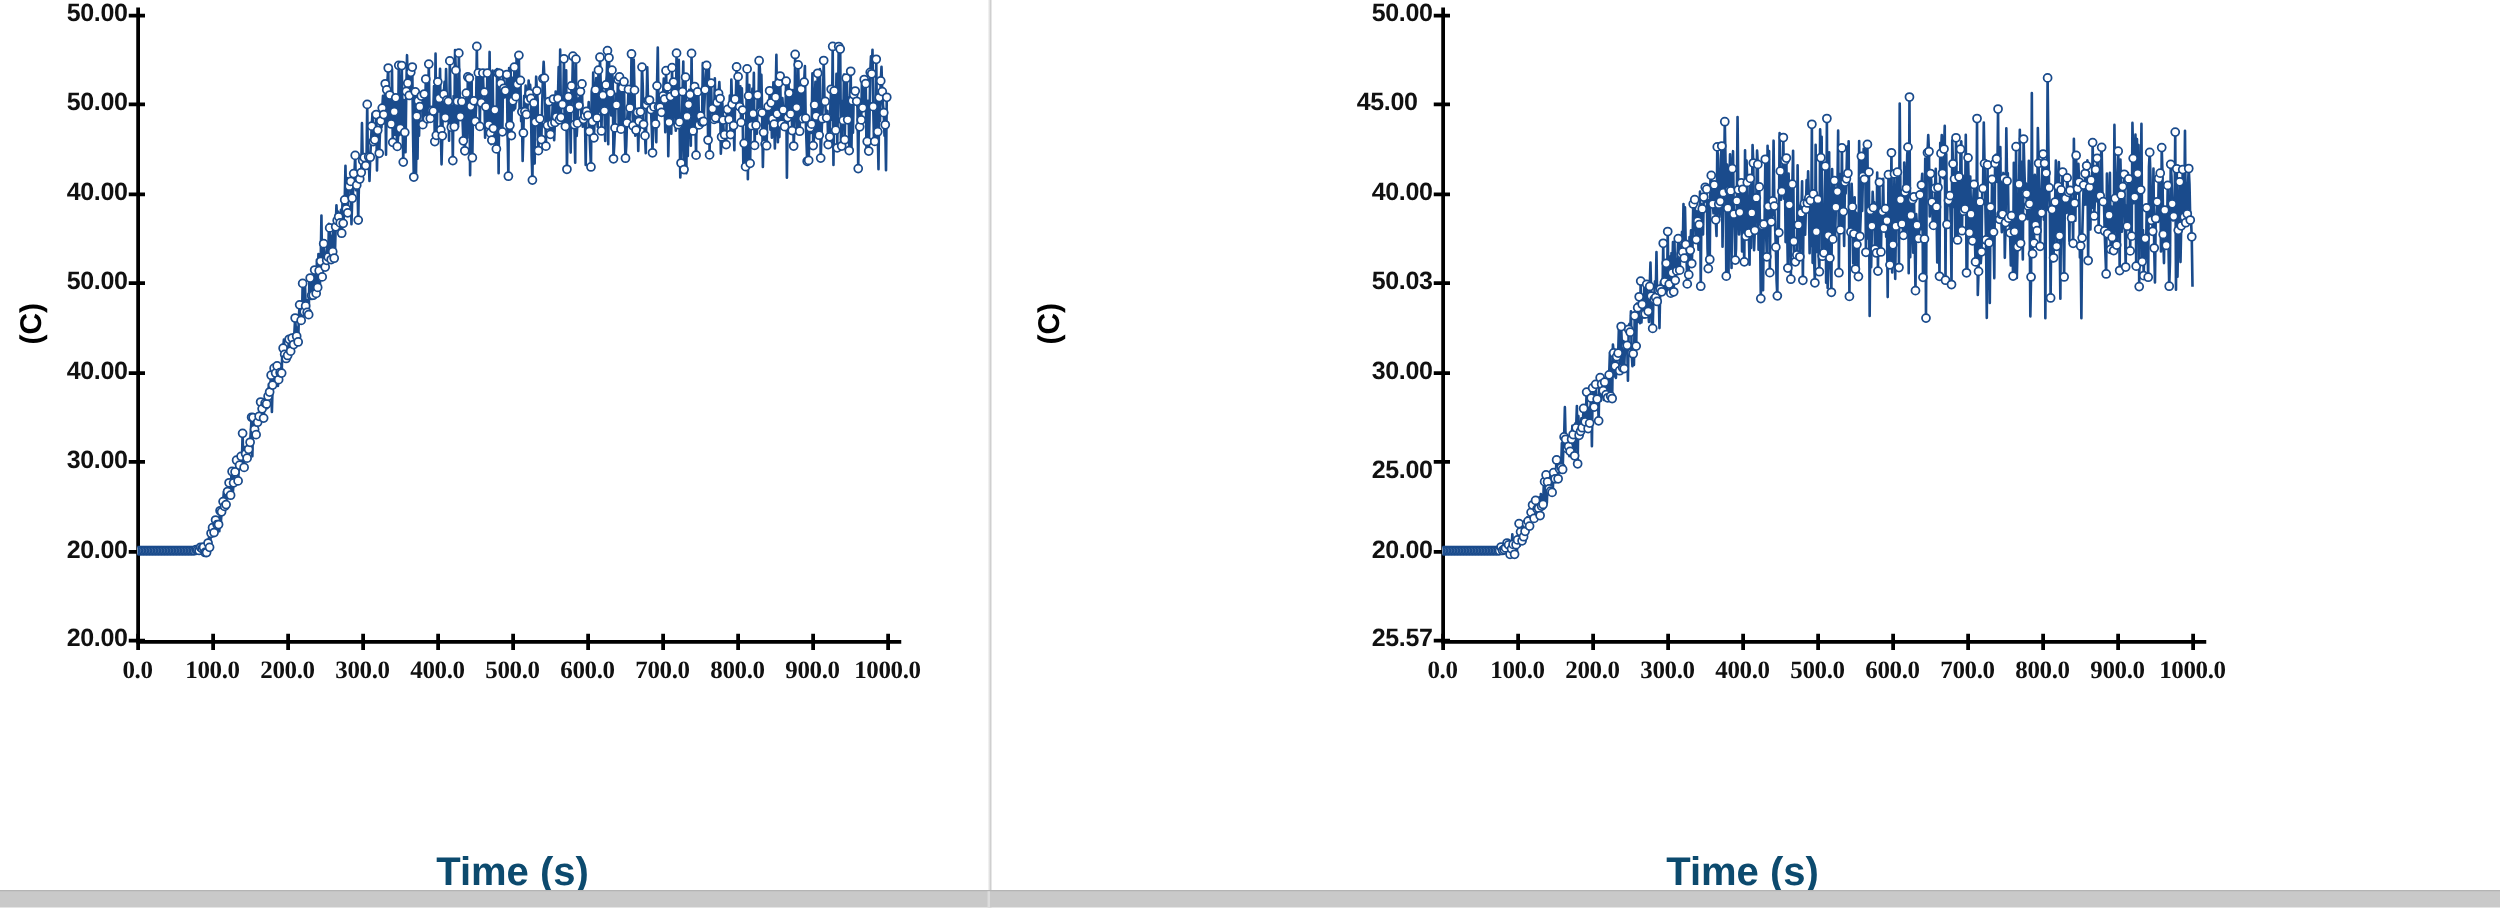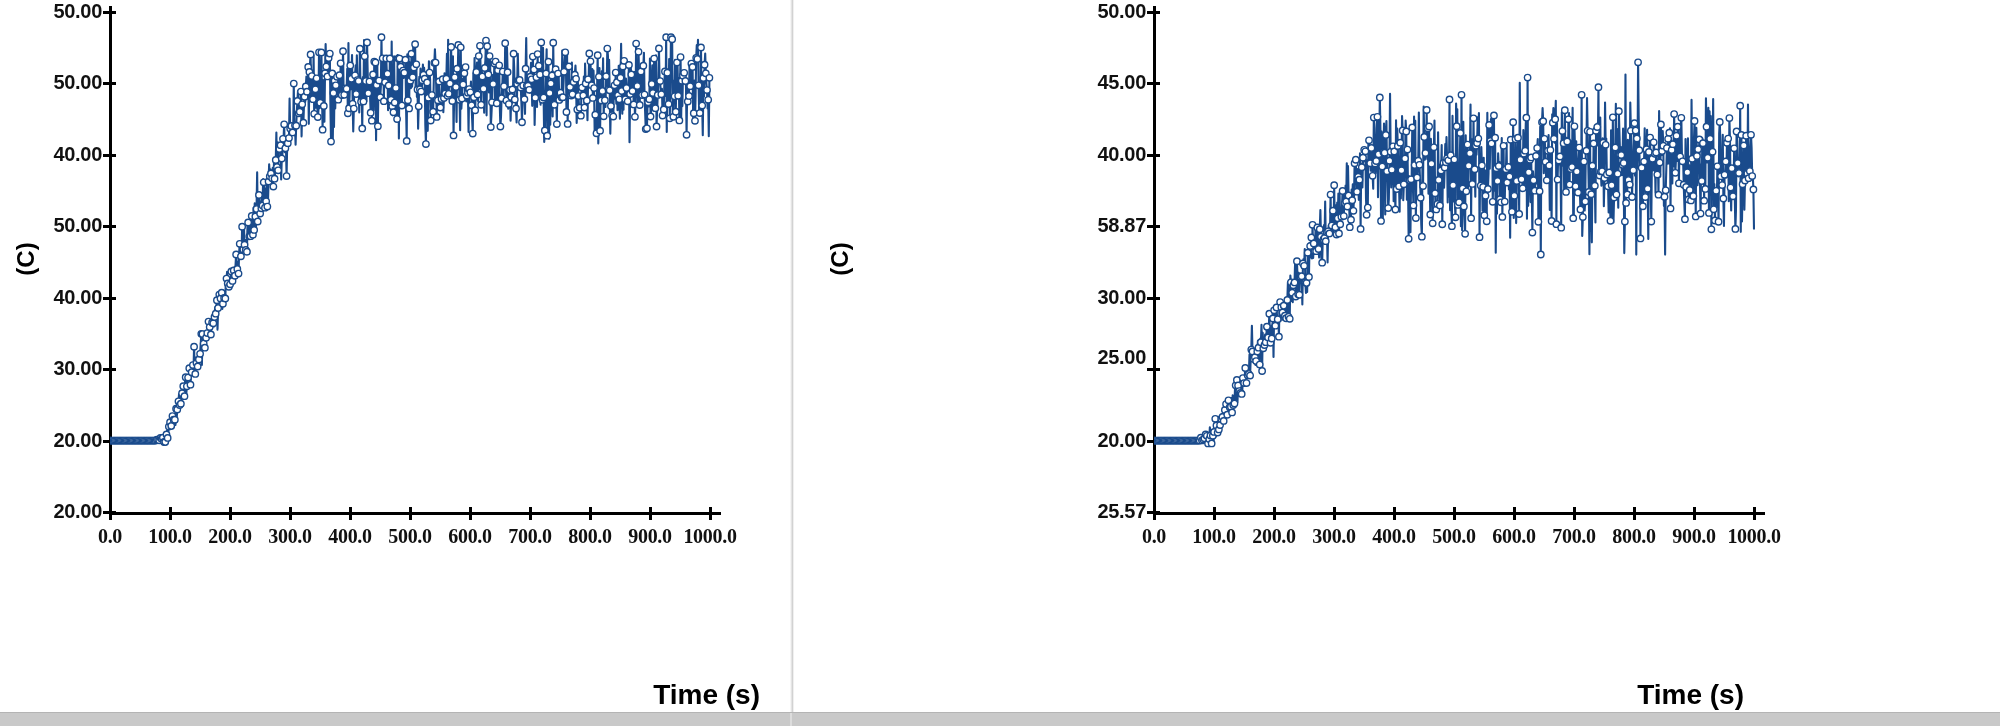--- a/index.html
+++ b/index.html
@@ -66,24 +66,24 @@
     text-align:center;
     font-size:20px;
     font-weight:700;
     color:#111;
     letter-spacing:-0.3px;
     white-space:nowrap;
     font-family:Liberation Serif, serif;
   }
   .axis-title-x{
     position:absolute;
-    font-size:28px;
+    font-size:32px;
     font-weight:700;
-    color:#000000;
-    text-align:right;
+    color:#0c4a6e;
+    text-align:center;
     white-space:nowrap;
     font-family:"Liberation Sans", sans-serif;
   }
   .axis-title-y{
     position:absolute;
     font-size:24px;
     font-weight:700;
     color:#000;
     white-space:nowrap;
     transform:rotate(-90deg);
@@ -681,29 +681,29 @@
     <div class="chart" id="chart1" style="left:0;top:0;width:1206px;height:713px;">
       <div class="axis-title-y" style="left:16px;top:245px;width:60px;text-align:center;">(C)</div>
       <div class="axis-title-x" style="left:250px;top:679px;width:700px;">Time (s)</div>
     <div class="axis-line axis-y" style="left: 359px; top: 6px; height: 506px;"></div>
         <div class="axis-line axis-x" style="left: 359px; top: 512px; width: 612px;"></div>
         <div class="tick-y" style="left: 353px; top: 511px;"></div>
         <div class="ylabel-tick" style="left: 276px; width: 76px; top: 500px;">25.57</div>
         <div class="tick-y" style="left: 353px; top: 439.571px;"></div>
         <div class="ylabel-tick" style="left: 276px; width: 76px; top: 428.571px;">20.00</div>
         <div class="tick-y" style="left: 353px; top: 368.143px;"></div>
-        <div class="ylabel-tick" style="left: 276px; width: 76px; top: 346px;">25.00</div>
+        <div class="ylabel-tick" style="left: 276px; width: 76px; top: 365px;">25.00</div>
         <div class="tick-y" style="left: 353px; top: 296.714px;"></div>
         <div class="ylabel-tick" style="left: 276px; width: 76px; top: 285.714px;">30.00</div>
         <div class="tick-y" style="left: 353px; top: 225.286px;"></div>
-        <div class="ylabel-tick" style="left: 276px; width: 76px; top: 214.286px;">58.87</div>
+        <div class="ylabel-tick" style="left: 276px; width: 76px; top: 214.286px;">50.03</div>
         <div class="tick-y" style="left: 353px; top: 153.857px;"></div>
         <div class="ylabel-tick" style="left: 276px; width: 76px; top: 142.857px;">40.00</div>
         <div class="tick-y" style="left: 353px; top: 82.4286px;"></div>
-        <div class="ylabel-tick" style="left: 276px; width: 76px; top: 71.4286px;">45.00</div>
+        <div class="ylabel-tick" style="left: 264px; width: 76px; top: 71.4286px;">45.00</div>
         <div class="tick-y" style="left: 353px; top: 11px;"></div>
         <div class="ylabel-tick" style="left: 276px; width: 76px; top: 0px;">50.00</div>
         <div class="tick-x" style="left: 359px; top: 507px;"></div>
         <div class="xlabel-tick" style="left: 315px; width: 90px; top: 525px;">0.0</div>
         <div class="tick-x" style="left: 419px; top: 507px;"></div>
         <div class="xlabel-tick" style="left: 375px; width: 90px; top: 525px;">100.0</div>
         <div class="tick-x" style="left: 479px; top: 507px;"></div>
         <div class="xlabel-tick" style="left: 435px; width: 90px; top: 525px;">200.0</div>
         <div class="tick-x" style="left: 539px; top: 507px;"></div>
         <div class="xlabel-tick" style="left: 495px; width: 90px; top: 525px;">300.0</div>

